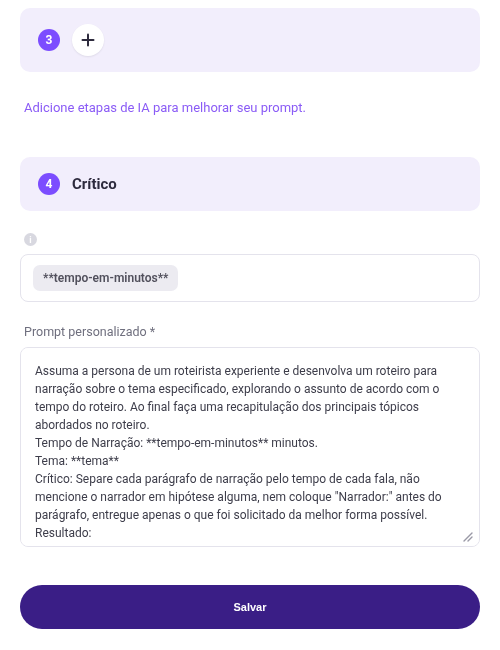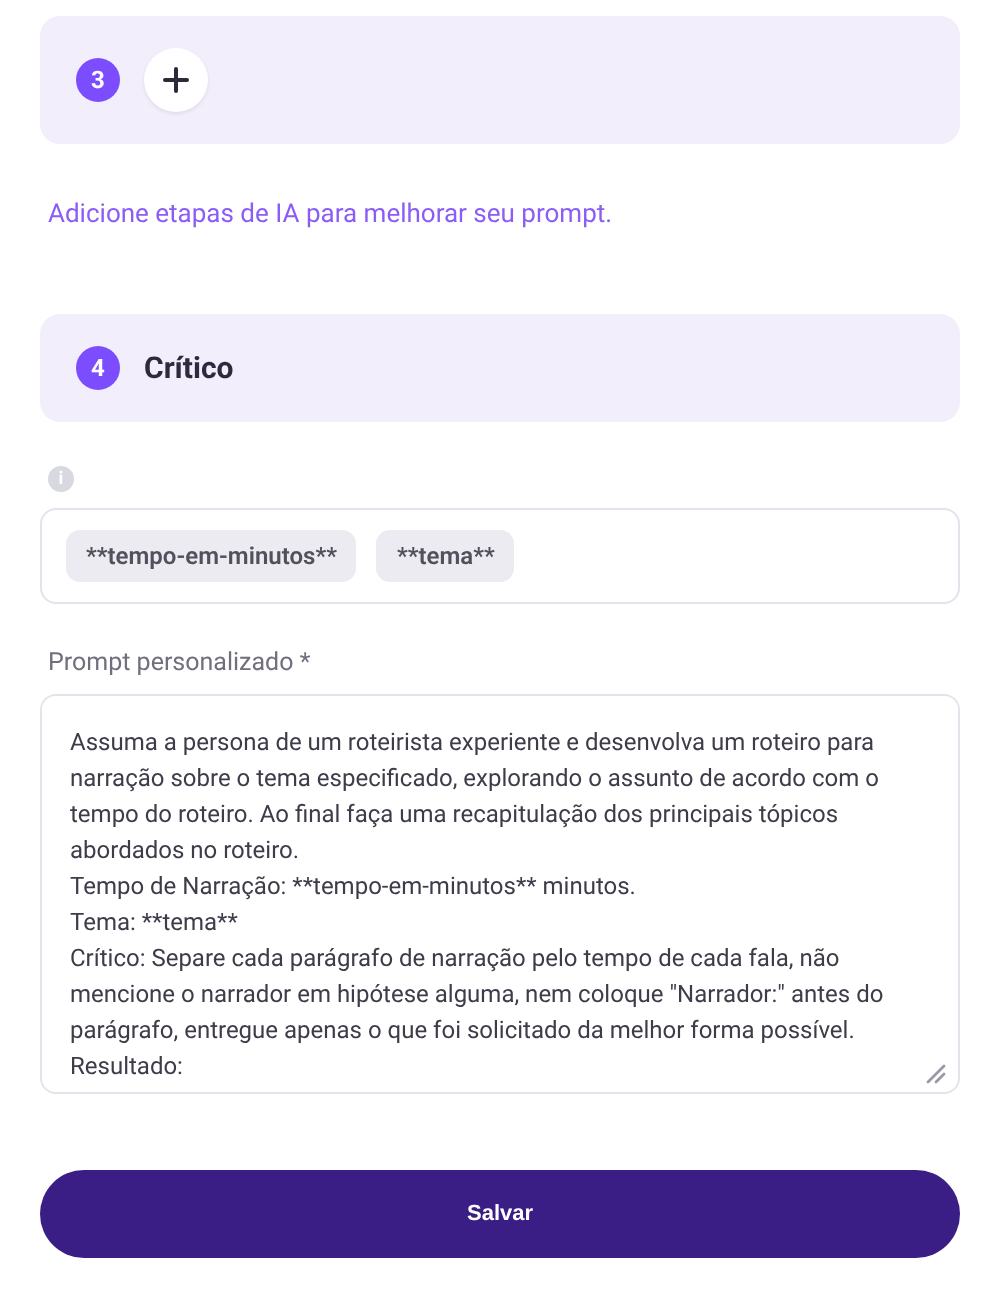--- a/index.html
+++ b/index.html
@@ -72,21 +72,21 @@
       font-weight: 700;
       display: inline-flex;
       align-items: center;
       justify-content: center;
     }
     .pill-box {
       border: 1px solid #e4e3ec;
       border-radius: 8px;
       padding: 10px 12px;
       display: flex;
-      gap: 10px;
+      gap: 24px;
       flex-wrap: wrap;
     }
     .pill {
       background: #ecebf1;
       color: #51505c;
       font-size: 12px;
       font-weight: 600;
       padding: 6px 10px;
       border-radius: 7px;
     }
@@ -144,21 +144,20 @@
 <div class="section-header">
   <div class="number-badge">4</div>
   <div class="section-title">Crítico</div>
 </div>
 
 <div class="field-label">
   <span class="info-icon">i</span>
 </div>
 <div class="pill-box">
   <span class="pill">**tempo-em-minutos**</span>
-  <span class="pill">**tema**</span>
 </div>
 
 <div class="field-label">
   <span>Prompt personalizado *</span>
 </div>
 <div class="textarea-wrap">
   <textarea style="">Assuma a persona de um roteirista experiente e desenvolva um roteiro para narração sobre o tema especificado, explorando o assunto de acordo com o tempo do roteiro. Ao final faça uma recapitulação dos principais tópicos abordados no roteiro.
 Tempo de Narração: **tempo-em-minutos** minutos.
 Tema: **tema**
 Crítico: Separe cada parágrafo de narração pelo tempo de cada fala, não mencione o narrador em hipótese alguma, nem coloque "Narrador:" antes do parágrafo, entregue apenas o que foi solicitado da melhor forma possível.

